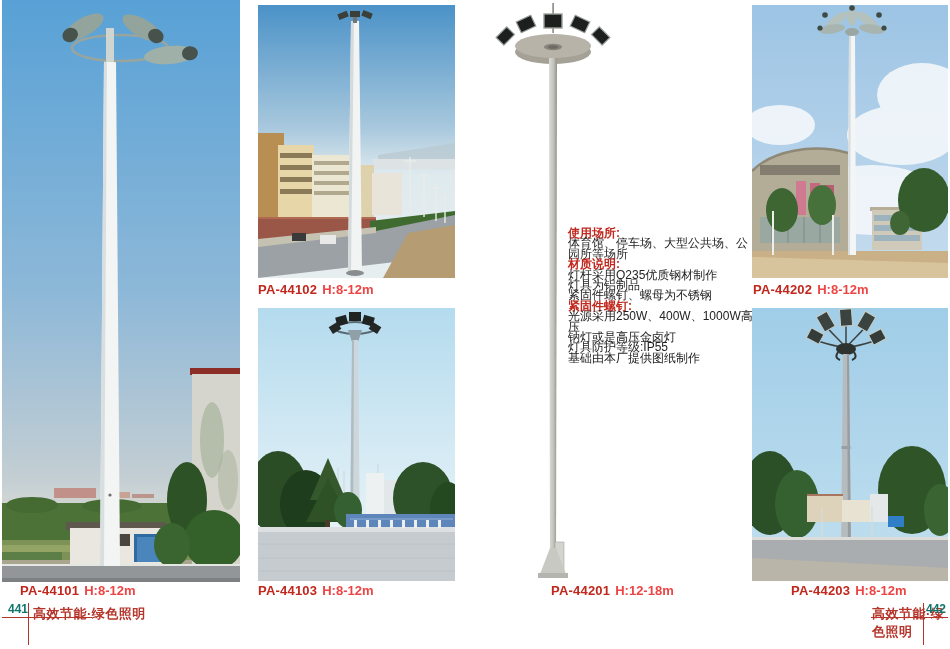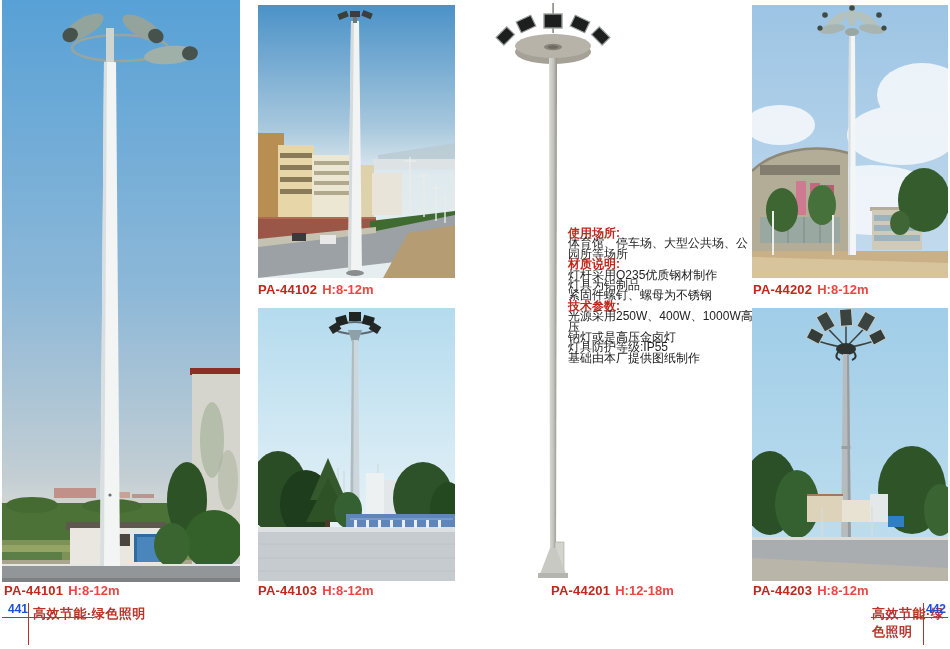--- a/index.html
+++ b/index.html
@@ -5,21 +5,21 @@
   html,body{margin:0;padding:0;background:#ffffff;}
   .page{position:relative;width:950px;height:649px;background:#ffffff;overflow:hidden;
         font-family:"Liberation Sans","DejaVu Sans",sans-serif;}
   .photo{position:absolute;overflow:hidden;}
   .photo svg{display:block;}
   .plabel{position:absolute;display:flex;align-items:baseline;gap:5px;white-space:nowrap;}
   .plabel .code{color:#c1271d;font-weight:bold;font-size:13px;letter-spacing:.2px;}
   .plabel .spec{color:#ef4444;font-weight:600;font-size:13px;}
   .info{position:absolute;left:568px;top:228px;width:190px;font-size:12px;line-height:10.4px;color:#222;}
   .info .ih{color:#c0271d;font-weight:bold;}
-  .footer-num{position:absolute;font-size:12px;font-weight:bold;color:#1d4ed8;}
+  .footer-num{position:absolute;font-size:12px;font-weight:bold;color:#0f766e;}
   .footer-slogan{position:absolute;font-size:13px;font-weight:bold;color:#b5352b;letter-spacing:.5px;}
   .red-underline{position:absolute;height:1px;background:#b5352b;}
   .red-vline{position:absolute;width:1px;background:#b5352b;}
 </style>
 </head>
 <body>
 
 <div class="page">
 
   <div class="photo" style="left:2px;top:0;width:238px;height:582px;">
@@ -421,53 +421,53 @@
       <line x1="70" y1="200" x2="70" y2="230" stroke="#d8dcda" stroke-width="1.2"></line>
       <line x1="120" y1="198" x2="120" y2="228" stroke="#d8dcda" stroke-width="1.2"></line>
       <rect x="136" y="208" width="16" height="11" fill="#2f7ec6"></rect>
 
       <rect x="0" y="229" width="196" height="3" fill="#dcdcd8"></rect>
       <rect x="0" y="232" width="196" height="41" fill="#a9adaf"></rect>
       <polygon points="0,250 196,260 196,273 0,273" fill="#b9b5a9"></polygon>
     </svg>
   </div>
 
-  <div class="plabel" style="left:4px;top:583px;">
+  <div class="plabel" style="left:20px;top:583px;">
     <span class="code">PA-44101</span>
     <span class="spec">H:8-12m</span>
   </div>
   <div class="plabel" style="left:258px;top:282px;align-items:center;">
     <span class="code">PA-44102</span>
     <span class="spec">H:8-12m</span>
   </div>
   <div class="plabel" style="left:258px;top:583px;justify-content:center;">
     <span class="code">PA-44103</span>
     <span class="spec">H:8-12m</span>
   </div>
   <div class="plabel" style="left:503px;top:583px;margin-left:48px;">
     <span class="code">PA-44201</span>
     <span class="spec">H:12-18m</span>
   </div>
   <div class="plabel" style="left:753px;top:282px;">
     <span class="code">PA-44202</span>
     <span class="spec">H:8-12m</span>
   </div>
-  <div class="plabel" style="left:753px;top:583px;align-items:center;">
+  <div class="plabel" style="left:791px;top:583px;align-items:center;">
     <span class="code">PA-44203</span>
     <span class="spec">H:8-12m</span>
   </div>
 
   <div class="info">
     <div class="ih">使用场所:</div>
     <div class="il">体育馆、停车场、大型公共场、公园所等场所</div>
     <div class="ih">材质说明:</div>
     <div class="il">灯杆采用Q235优质钢材制作</div>
     <div class="il">灯具为铝制品</div>
     <div class="il">紧固件螺钉、螺母为不锈钢</div>
-    <div class="ih">技术参数:</div>
+    <div class="ih">紧固件螺钉:</div>
     <div class="il">光源采用250W、400W、1000W高压</div>
     <div class="il">钠灯或是高压金卤灯</div>
     <div class="il">灯具防护等级:IP55</div>
     <div class="il">基础由本厂提供图纸制作</div>
   </div>
 
   <div class="footer-num" style="left:8px;top:602px;">441</div>
   <div class="red-vline" style="left:28px;top:603px;height:42px;"></div>
   <div class="footer-slogan" style="left:33px;top:605px;">高效节能·绿色照明</div>
   <div class="red-underline" style="left:2px;top:617px;width:90px;"></div>

